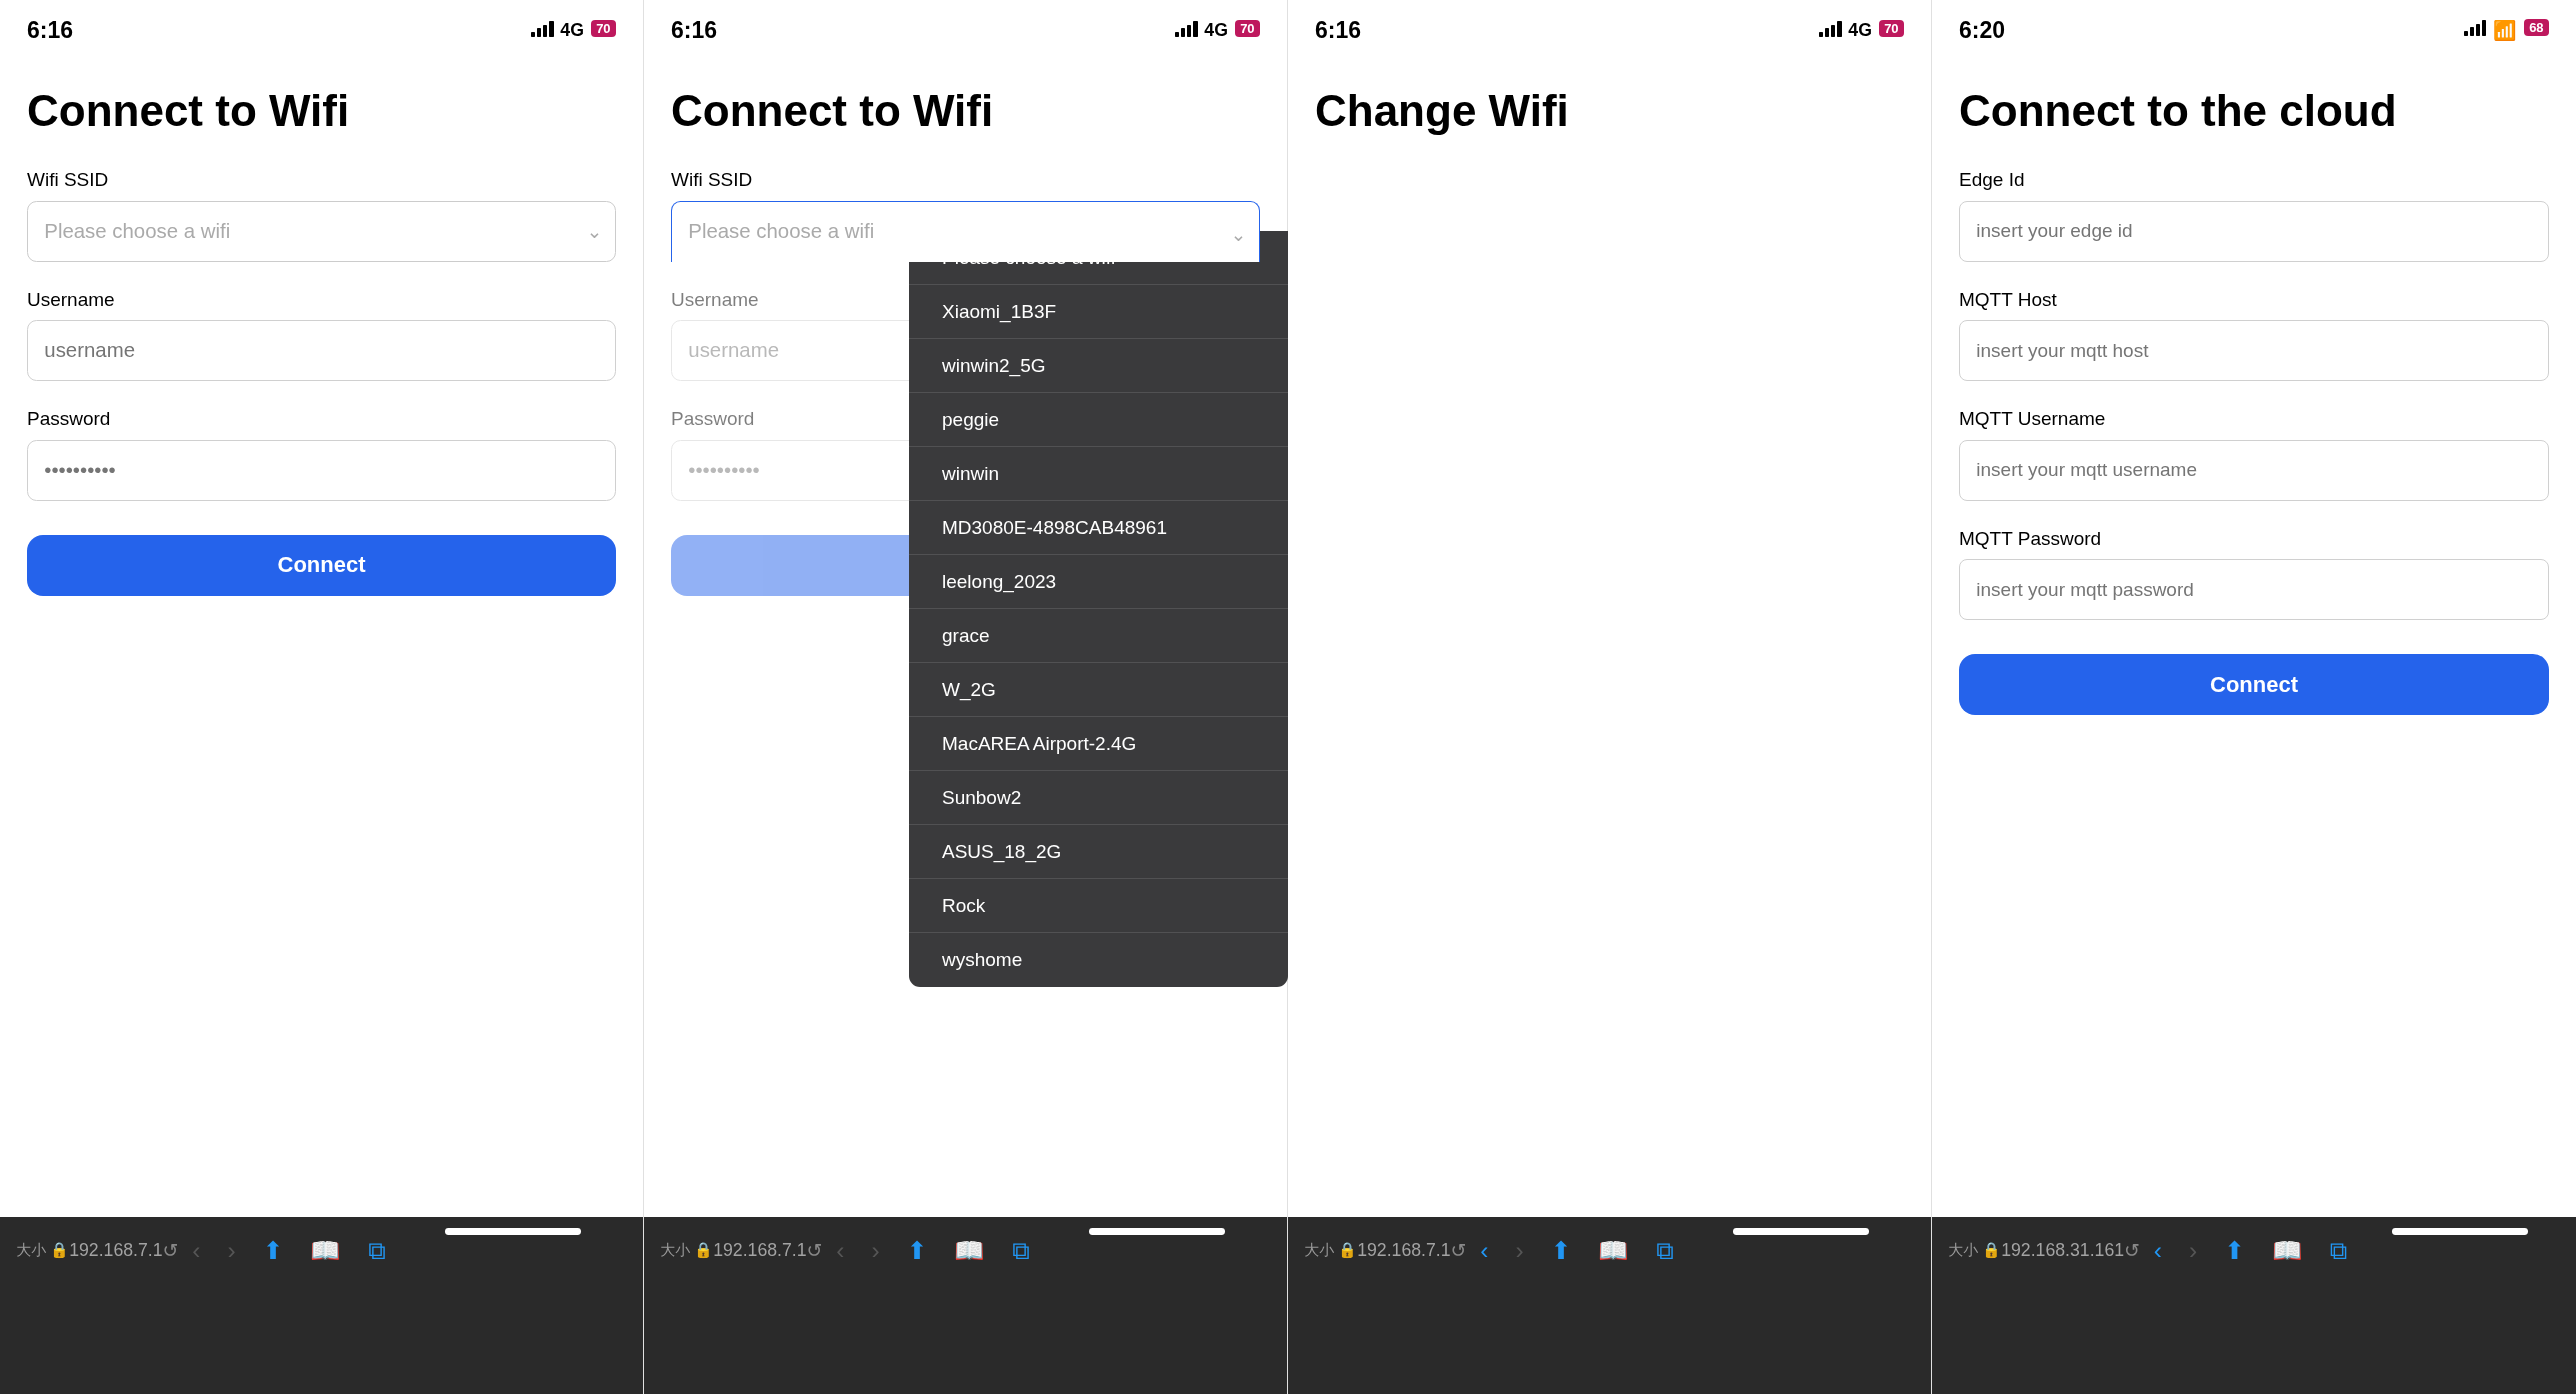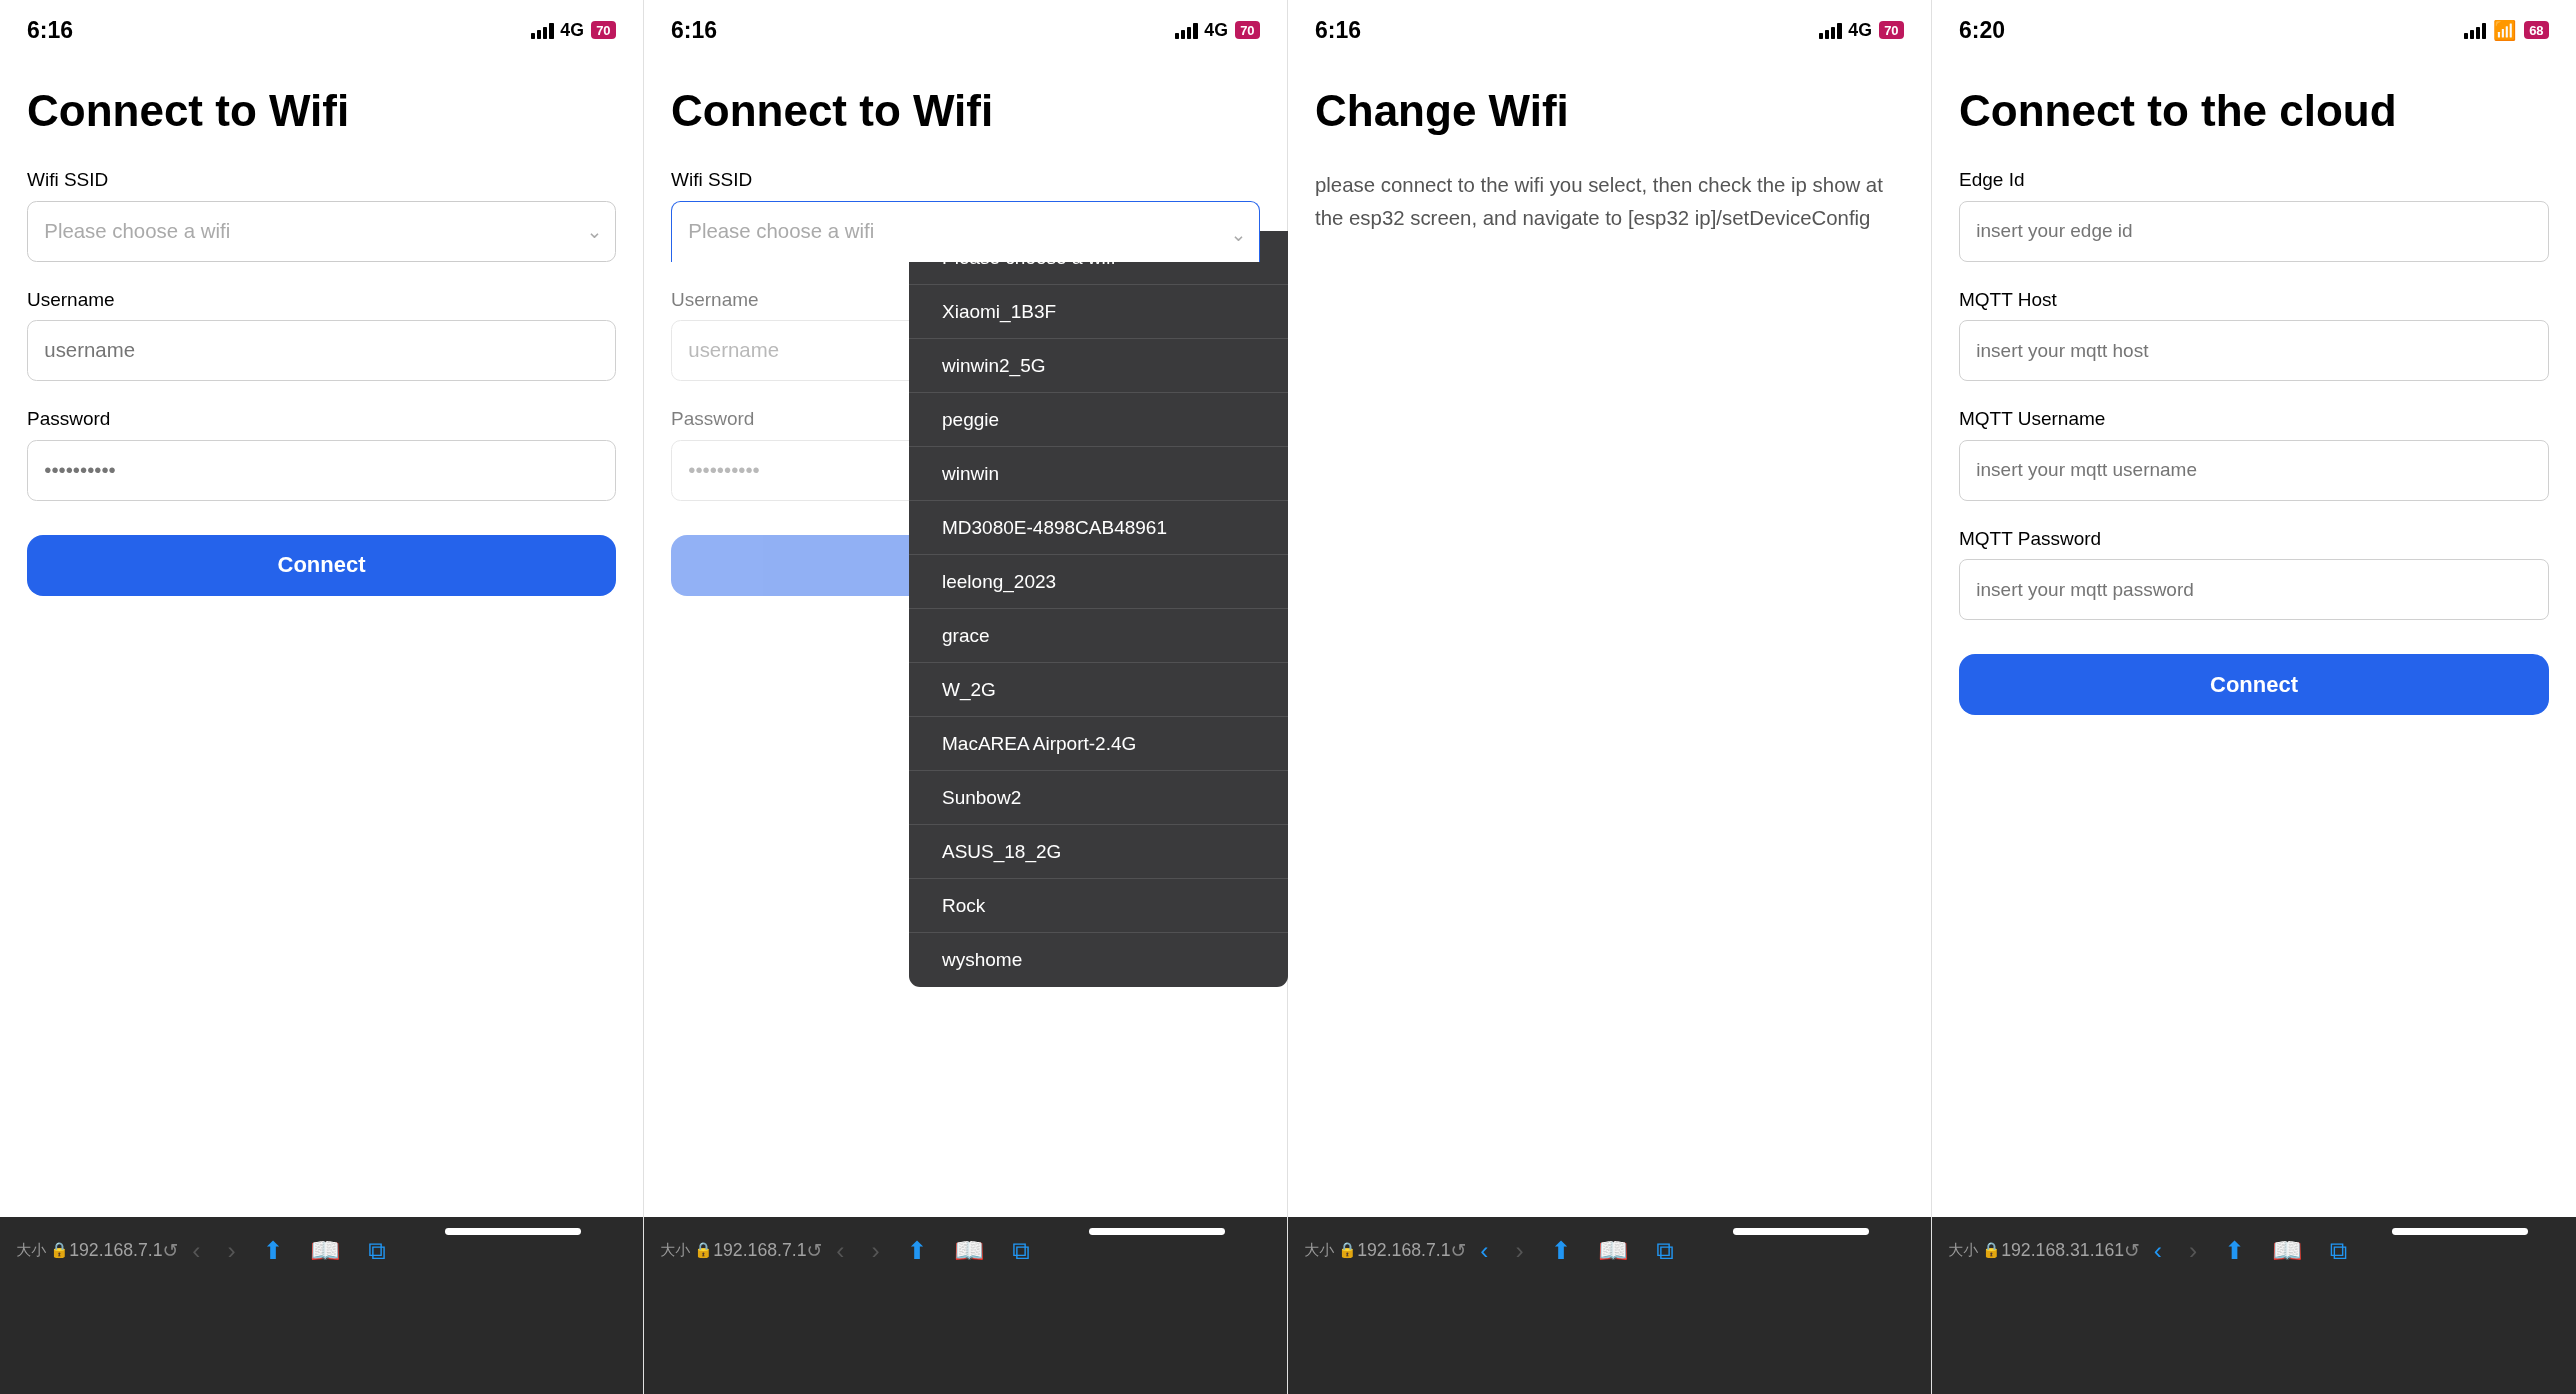--- a/index.html
+++ b/index.html
@@ -28,21 +28,21 @@
       padding: 4px 27px;
       background: #ffffff;
     }
     .status-time {
       font-size: 23px;
       font-weight: 600;
       color: #000;
     }
     .status-icons {
       display: flex;
-      align-items: center;
+      align-items: flex-start;
       gap: 6.8px;
       font-size: 17.7px;
       color: #000;
     }
     .signal-bars {
       display: flex;
       align-items: flex-end;
       gap: 2px;
       height: 17.7px;
     }
@@ -385,21 +385,20 @@
         <div class="signal-bar" style="height:12.3px"></div>
         <div class="signal-bar" style="height:16.3px"></div>
       </div>
       <span style="font-size:17.7px;font-weight:600;">4G</span>
       <span class="battery-badge">70</span>
     </div>
   </div>
 
   <div class="screen-content">
     <h1 class="screen-title">Change Wifi</h1>
-    <p class="change-wifi-desc">please connect to the wifi you select, then check the ip show at the esp32 screen, and navigate to [esp32 ip]/setDeviceConfig</p>
   </div>
 
   <div class="bottom-bar">
     <div class="url-bar">
       <span class="url-small">大小 🔒</span>
       <span class="url-text">192.168.7.1</span>
       <span class="url-icon">↺</span>
     </div>
     <div class="nav-bar">
       <button class="nav-btn">‹</button>

